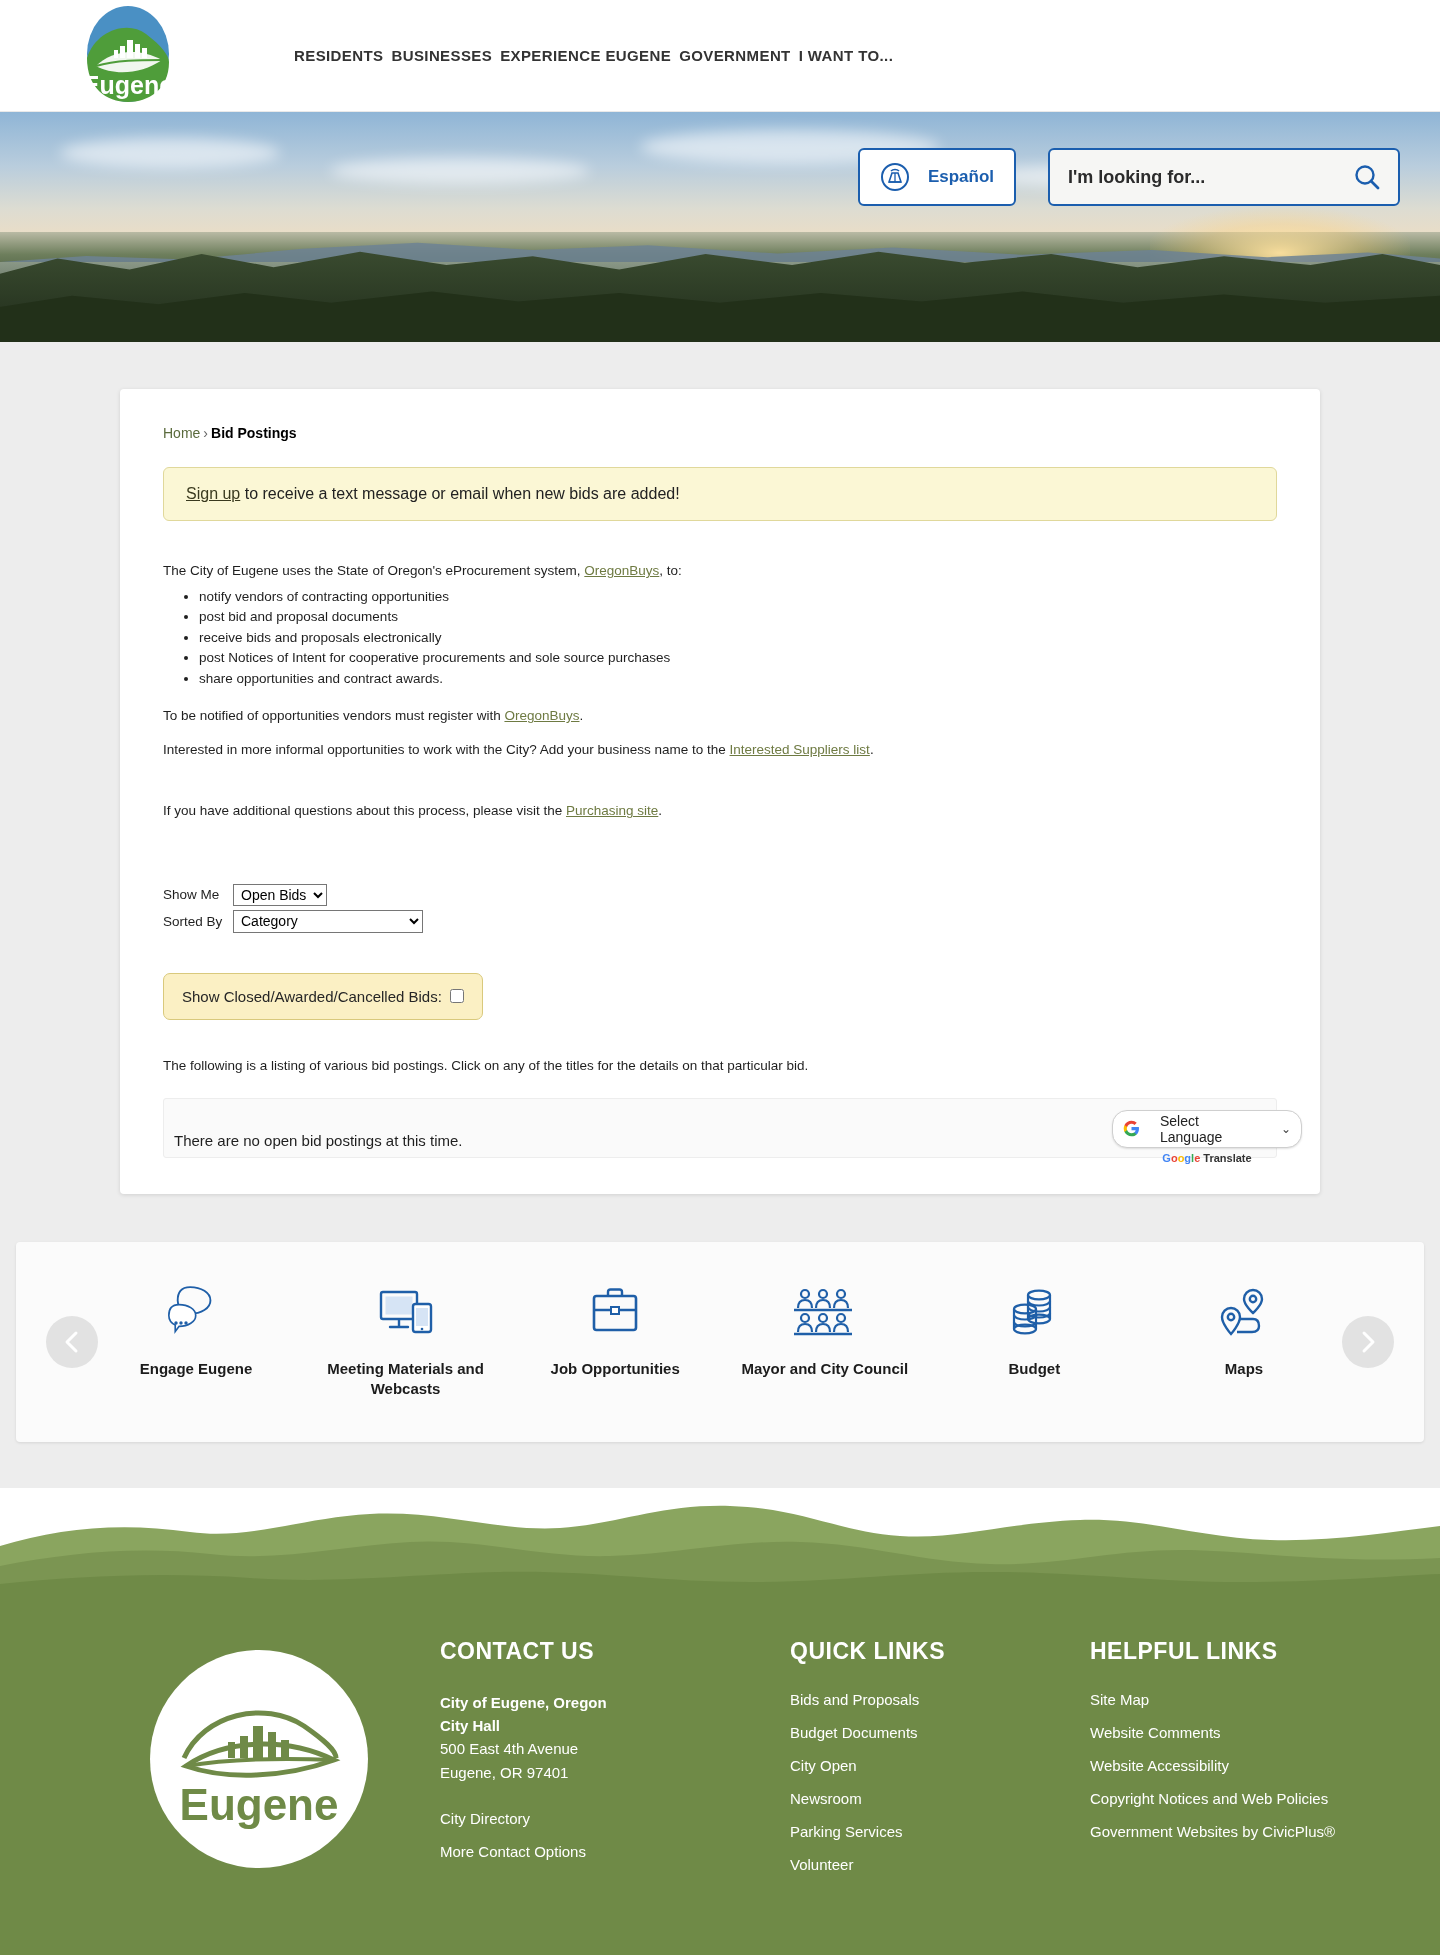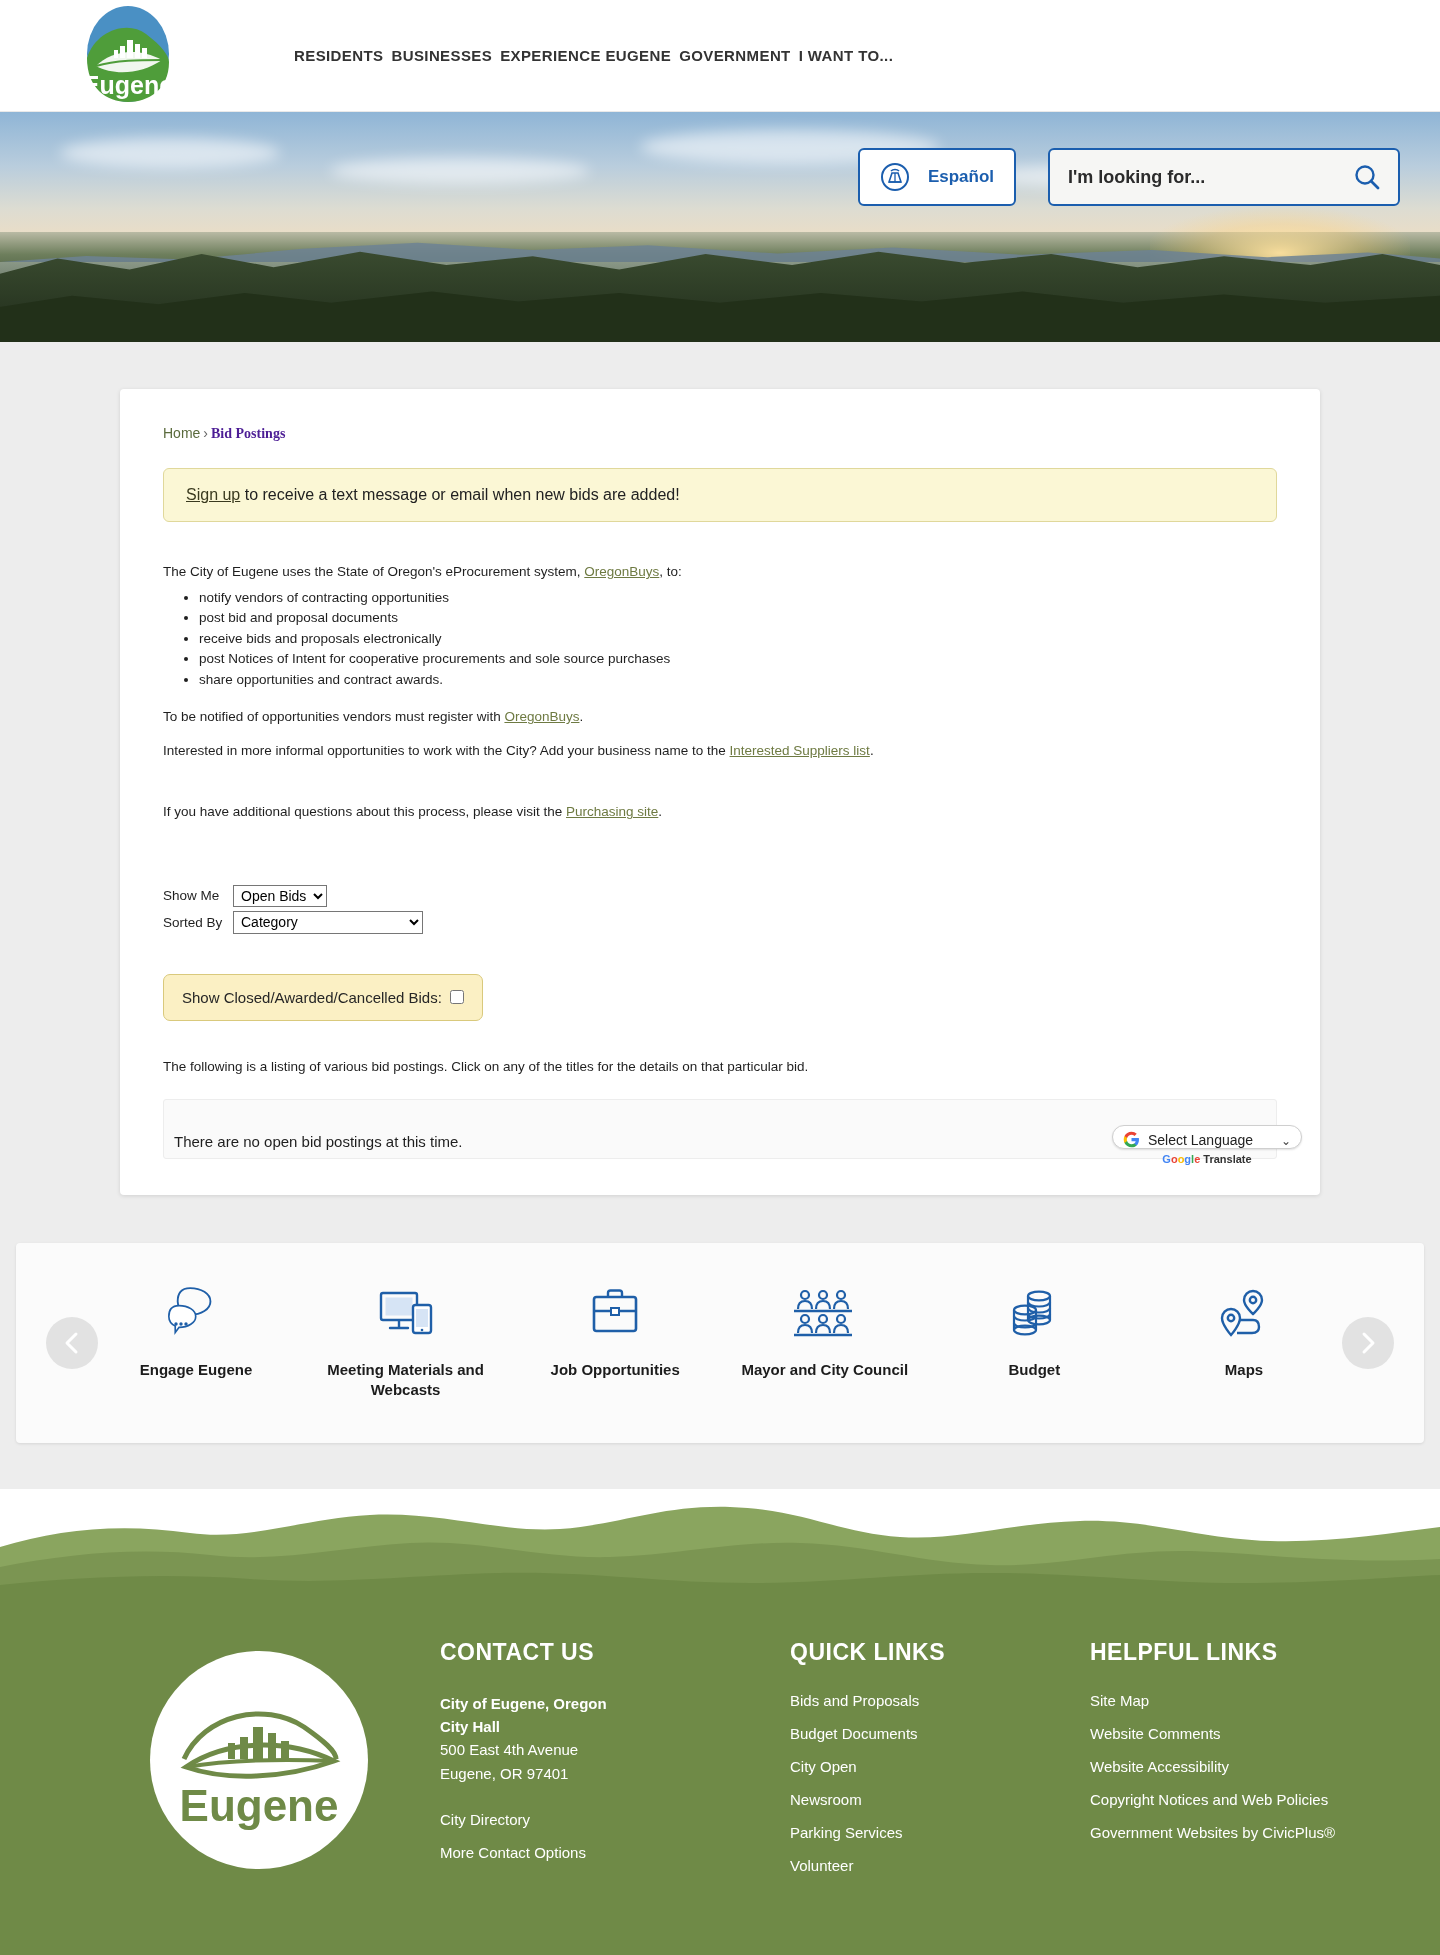--- a/index.html
+++ b/index.html
@@ -160,21 +160,21 @@
     position: relative;
     min-height: 650px;
   }
   .breadcrumb {
     font-size: 14px;
     color: #333;
     margin: 8px 0 26px 9px;
   }
   .breadcrumb a { color: #5a6a3c; text-decoration: none; }
   .breadcrumb .sep { color: #666; margin: 0 3px; }
-  .breadcrumb .current { font-weight: bold; color: #4c1d95; font-family: Liberation Serif, serif; }
+  .breadcrumb .current { font-weight: bold; color: #000000; }
 
   .notice-bar {
     margin: 0 9px 0 9px;
     background: #fbf7d5;
     border: 1px solid #e0d89b;
     border-radius: 6px;
     padding: 17px 22px;
     font-size: 16px;
     color: #222;
   }
@@ -235,29 +235,29 @@
 
   
   .gtranslate {
     position: absolute;
     right: 18px;
     bottom: 30px;
     text-align: center;
     width: 190px;
   }
   .gt-select {
-    display: flex; align-items: flex-end;
+    display: flex; align-items: center;
     background: #ffffff;
     border: 1px solid #cfcfcf;
     border-radius: 15px;
-    height: 24px;
+    height: 38px;
     padding: 0 10px;
     box-shadow: 0 1px 2px rgba(0,0,0,0.12);
     cursor: pointer;
-    gap: 8px;
+    gap: 20px;
   }
   .gt-select .gt-label { font-size: 14px; color: #222; flex: 1; text-align: left; }
   .gt-caret { font-size: 12px; color: #444; }
   .gt-brand { margin-top: 4px; font-size: 11px; font-weight: bold; color: #333; }
   .gt-brand .g1{color:#4285F4}.gt-brand .g2{color:#EA4335}.gt-brand .g3{color:#FBBC05}
   .gt-brand .g4{color:#4285F4}.gt-brand .g5{color:#34A853}.gt-brand .g6{color:#EA4335}
 
   
   .carousel-outer { background: #ededed; padding: 40px 0 38px 0; }
   .carousel {

